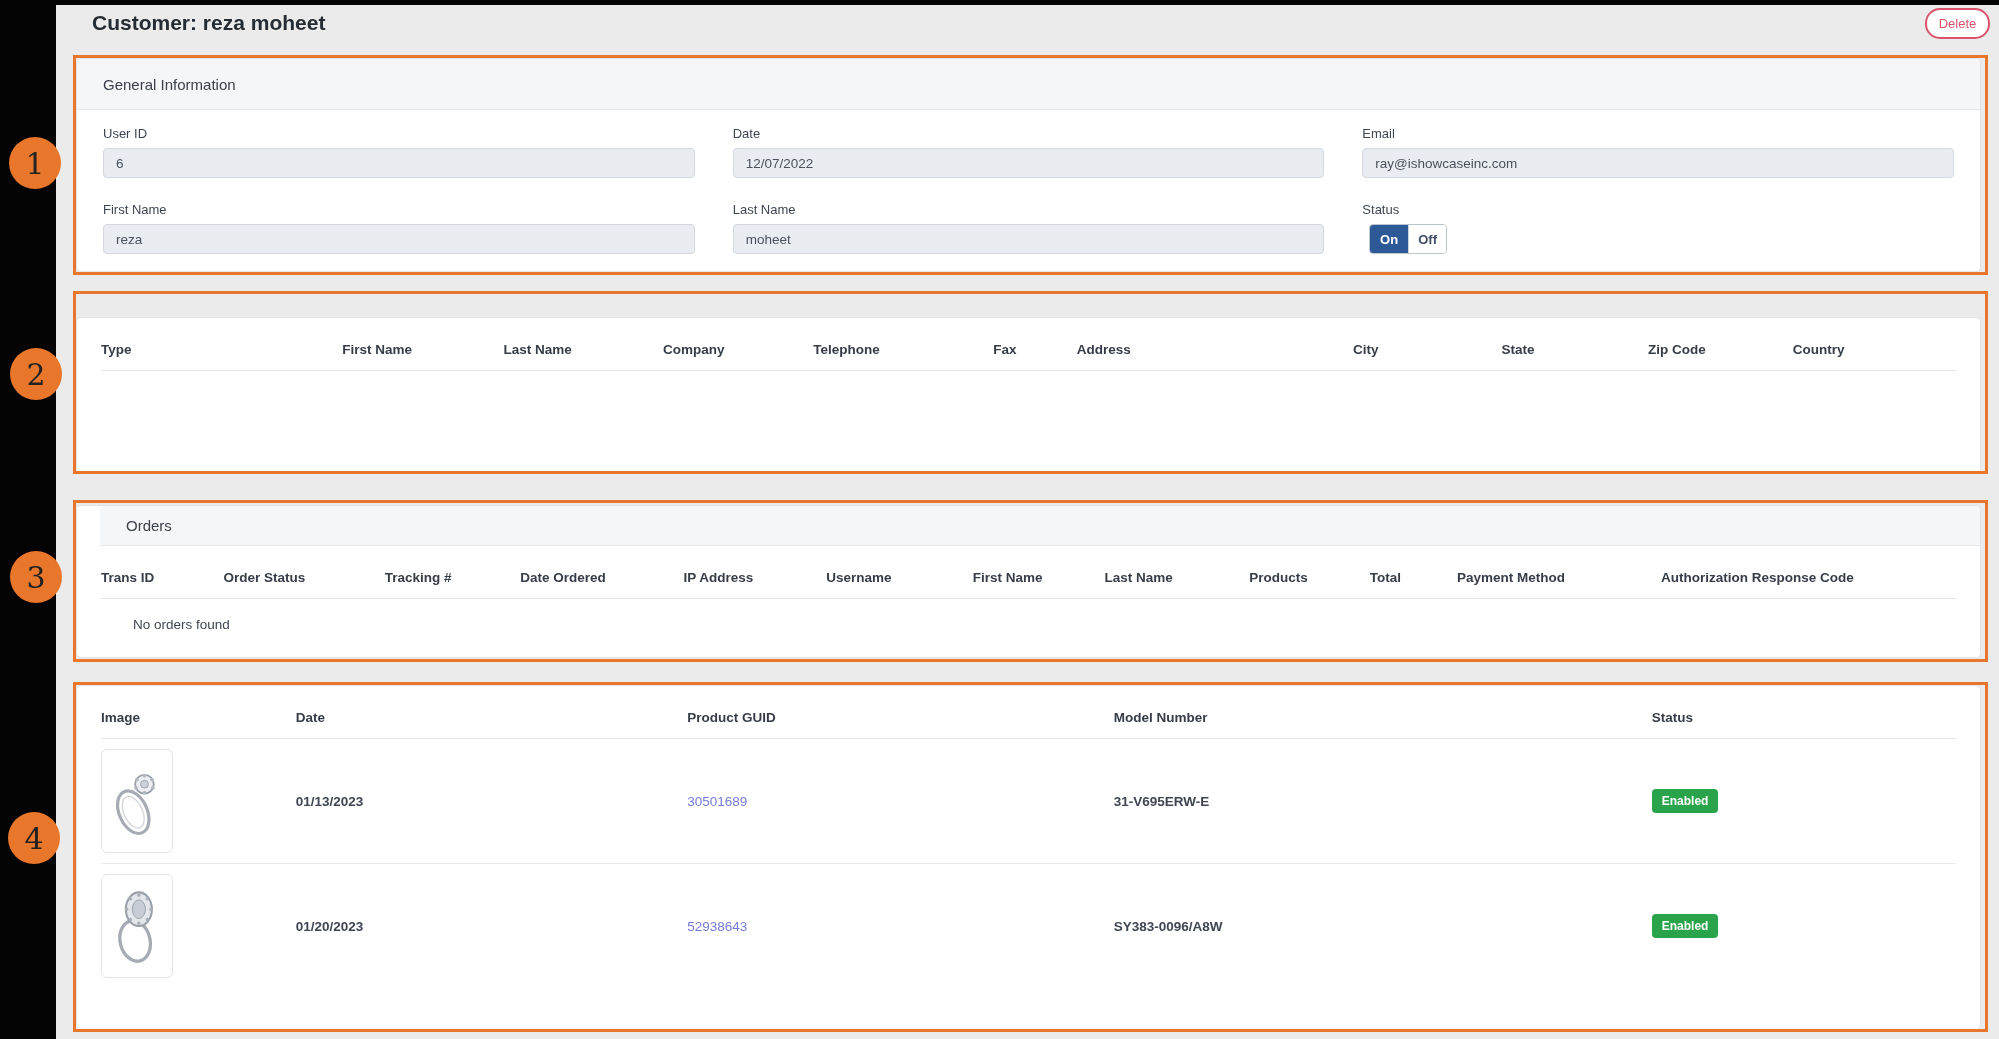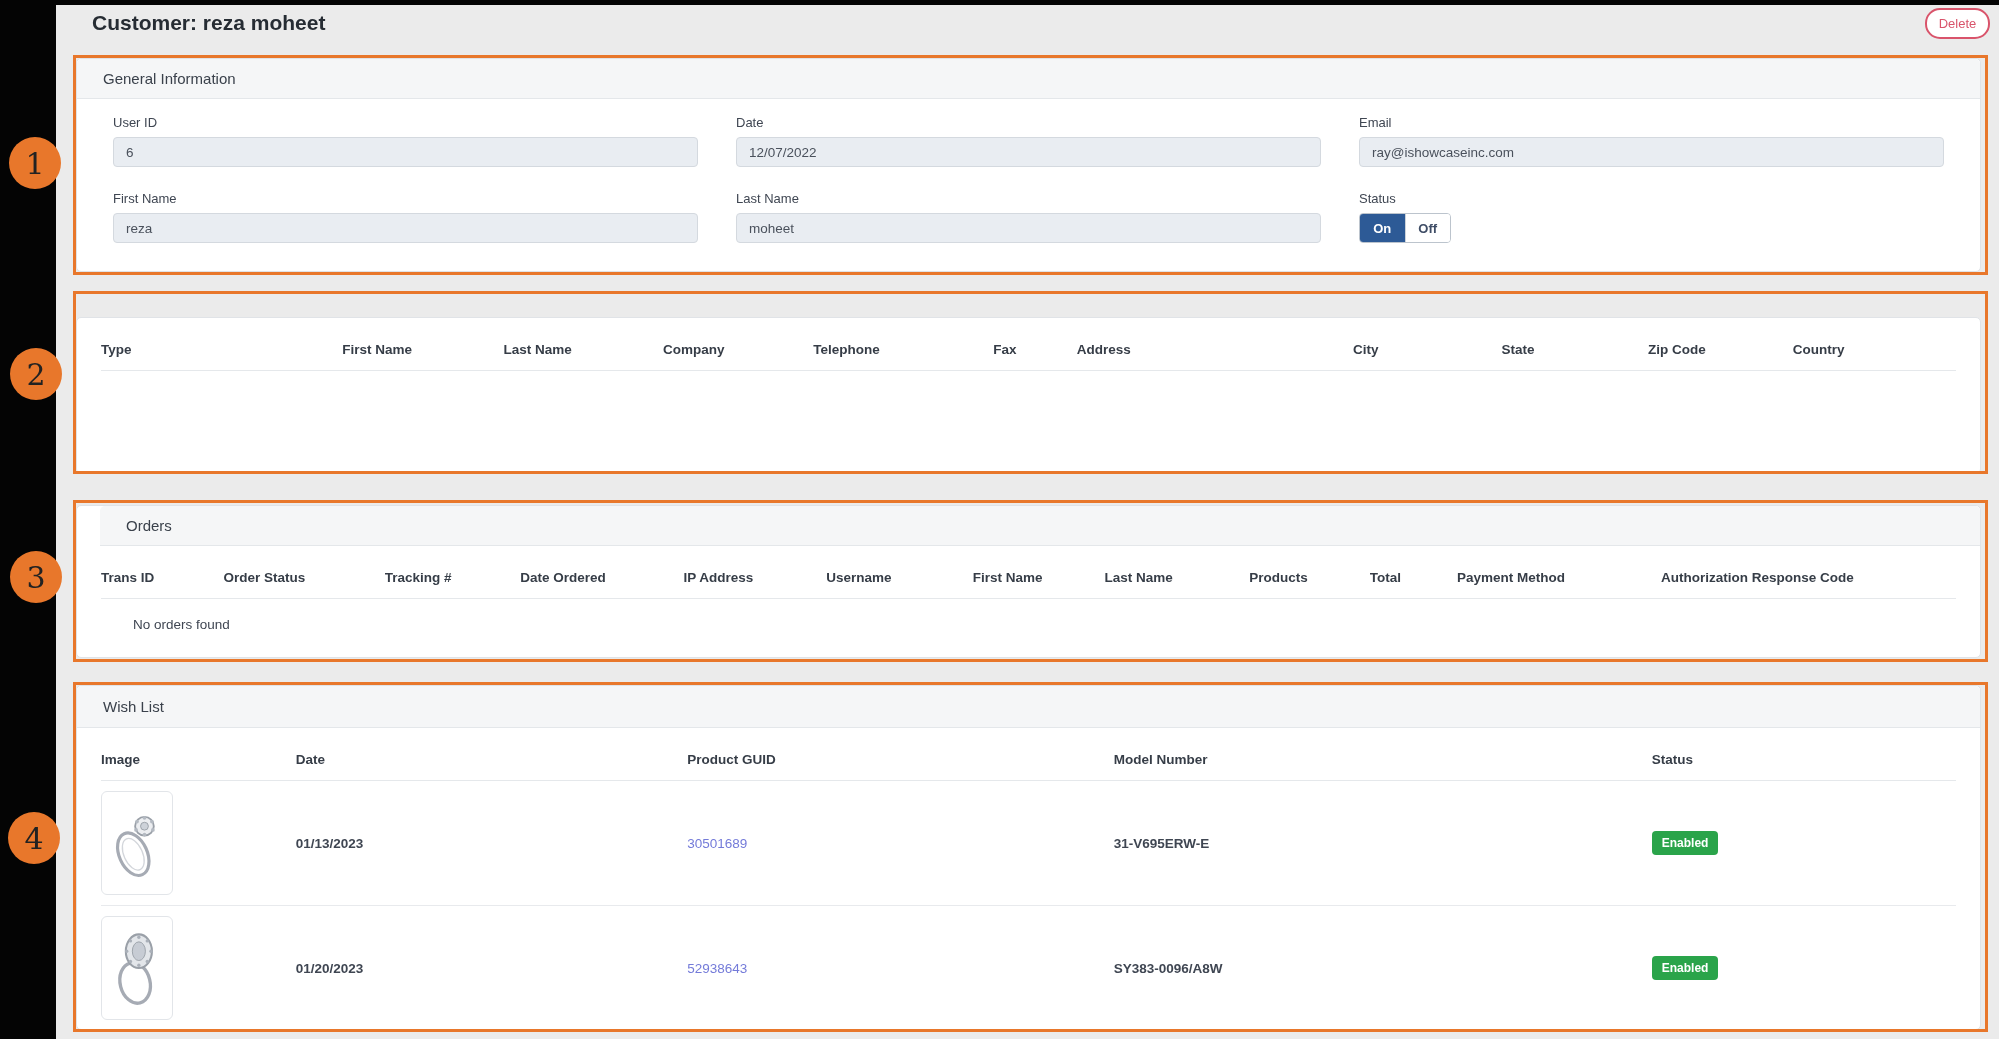--- a/index.html
+++ b/index.html
@@ -15,34 +15,34 @@
     border:2px solid #d9546b; border-radius:15px; color:#d9546b; font-size:13px; font-family:inherit; cursor:pointer; z-index:2; }
 
   
   .panel { position:absolute; left:76px; width:1905px; background:#fff; border:1px solid #e0e3e7; border-radius:5px; z-index:1; }
   .panel-header { background:#f5f6f7; border-bottom:1px solid #e4e7ea; display:flex; align-items:center;
     padding:0 26px; font-size:15px; color:#3a414b; border-radius:5px 5px 0 0; }
   #panel-general   { top:58px;  height:214px; }
   #panel-address   { top:317px; height:157px; }
   #panel-orders    { top:505px; height:153px; }
   #panel-wishlist  { top:685px; height:345px; }
-  #panel-general  .panel-header { height:40px; }
+  #panel-general  .panel-header { height:51px; }
   #panel-address  .panel-header { height:36px; }
   #panel-orders   .panel-header { height:40px;margin-left:23px; }
   #panel-wishlist .panel-header { height:42px; }
 
   
-  .gi-body { padding:16px 36px 0; }
+  .gi-body { padding:16px 26px 0; }
   .gi-row { display:flex; gap:38px; }
   .gi-row + .gi-row { margin-top:24px; }
   .gi-field { flex:1; display:flex; flex-direction:column; }
   .gi-field label { font-size:13px; color:#3f4652; margin-bottom:7px; }
   .gi-field input { height:30px; width:100%; background:#e9edf2; border:1px solid #d4d9df; border-radius:4px;
     padding:0 12px; font-size:13.5px; color:#4a515c; font-family:inherit; }
-  .toggle-group { display:inline-flex; height:30px; border:1px solid #bcc4cd; border-radius:4px; overflow:hidden; width:92px; }
+  .toggle-group { display:inline-flex; height:30px; border:1px solid #bcc4cd; border-radius:4px; overflow:hidden; width:78px;margin-left:7px; }
   .toggle-btn { font-family:inherit; font-size:13px; font-weight:bold; border:none; cursor:pointer; flex:1; }
   .toggle-on  { background:#2d5a96; color:#fff; }
   .toggle-off { background:#fff; color:#3f4d66; border-left:1px solid #cdd3da; }
 
   
   .panel-body { padding:12px 24px 0; }
   .data-table { width:100%; border-collapse:collapse; table-layout:fixed; }
   .data-table th { text-align:left; font-size:13.5px; font-weight:bold; color:#363d47;
     padding:12px 6px 13px 0; border-bottom:1px solid #e5e8eb; white-space:nowrap; overflow:hidden; }
   .data-table td { font-size:13.5px; color:#3f4652; padding:15px 6px 15px 0; white-space:nowrap; overflow:hidden; }
@@ -186,21 +186,20 @@
         <th>Payment Method</th>
         <th>Authorization Response Code</th>
       </tr>
     </tbody>
       </table>
     <div class="empty-row">No orders found</div>
   </div>
 </section>
 
 <section class="panel" id="panel-wishlist">
-  <div class="panel-header">Wish List</div>
   <div class="panel-body">
     <table class="data-table wl-table">
       <colgroup>
         <col style="width:10.5%">
           <col style="width:21.1%">
           <col style="width:23%">
           <col style="width:29%">
           <col style="width:16.4%">
       </colgroup>
       <tbody>

